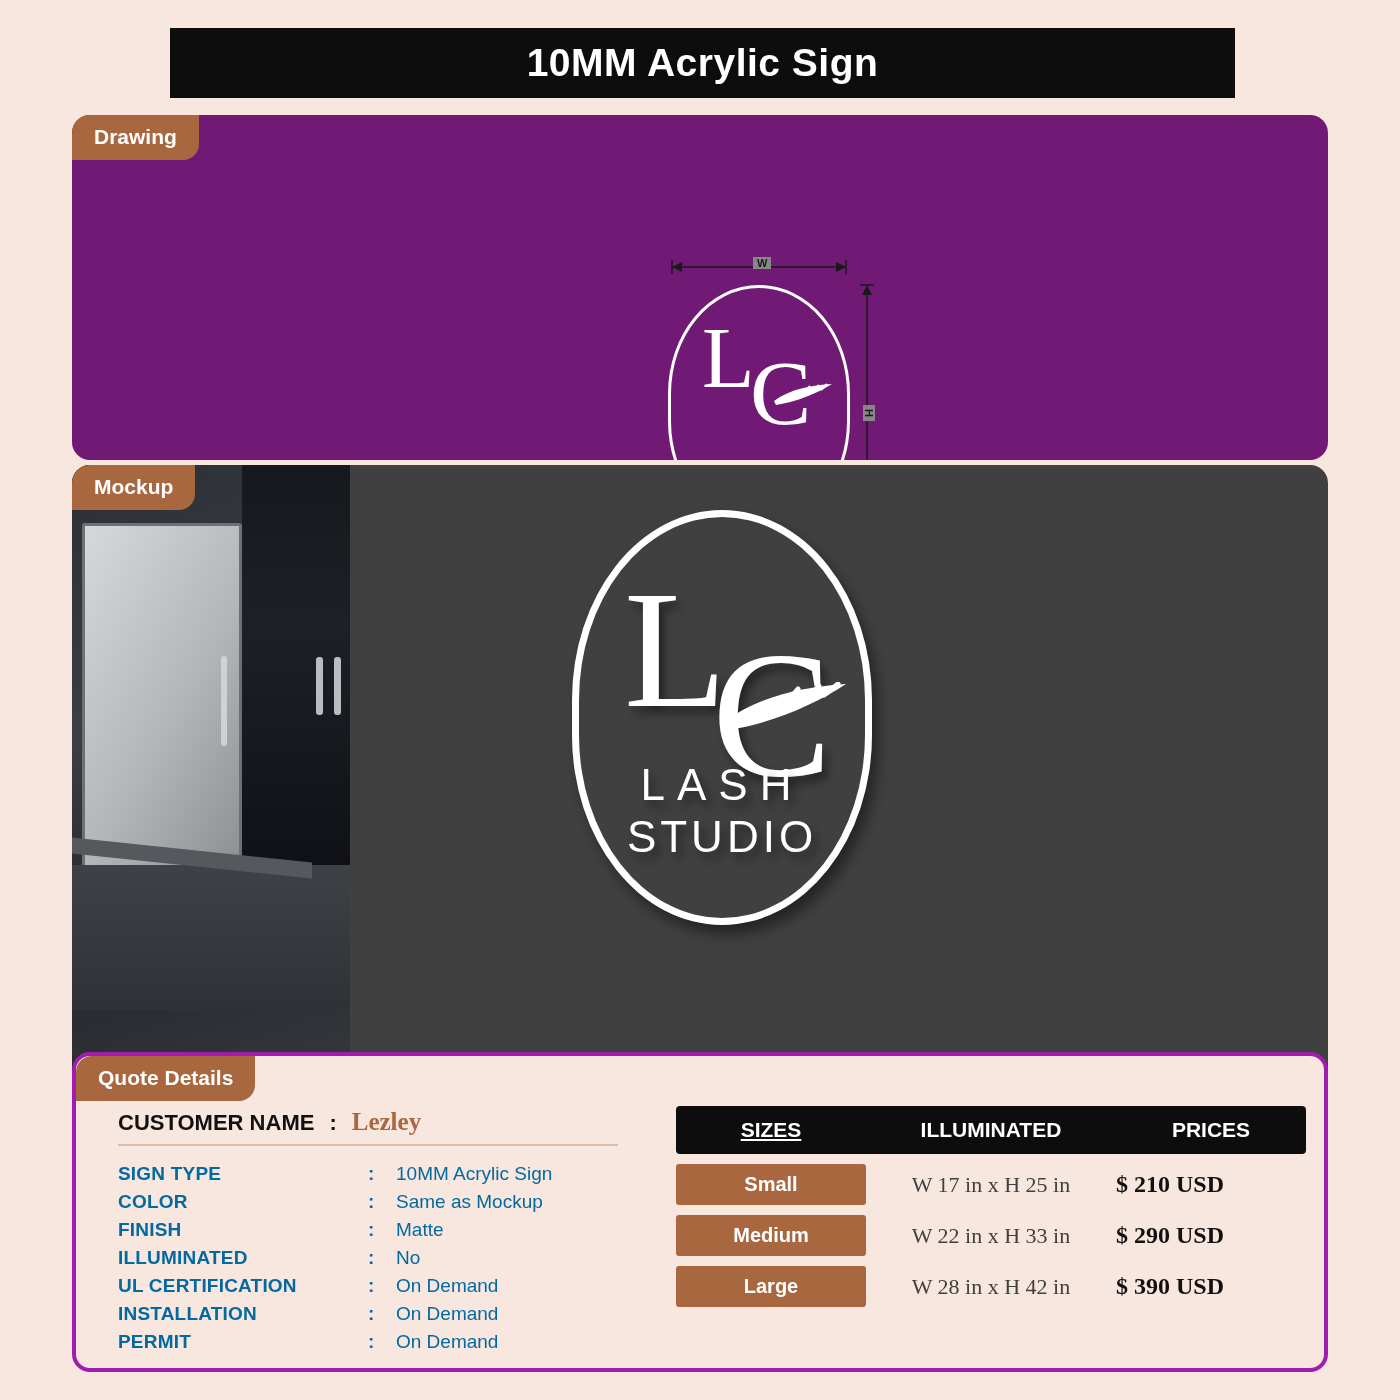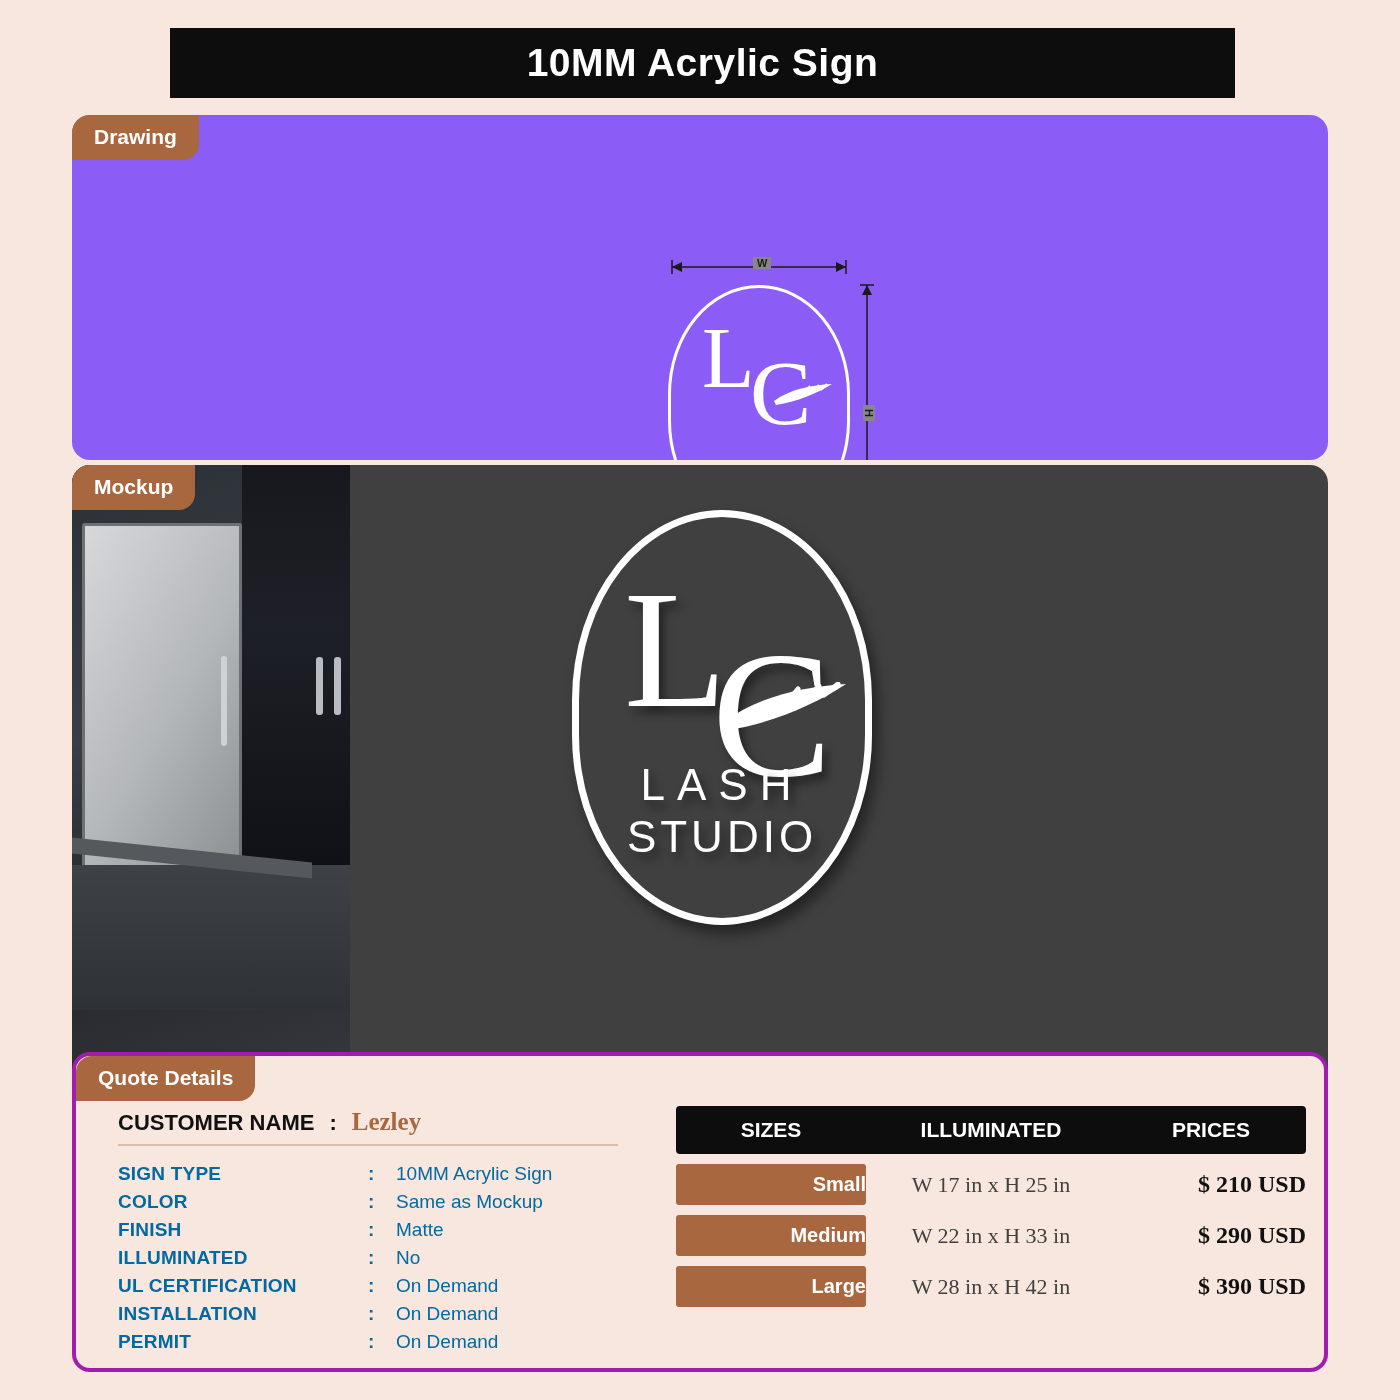--- a/index.html
+++ b/index.html
@@ -40,21 +40,21 @@
     font-weight: bold;
     padding: 10px 22px 11px 22px;
     border-top-left-radius: 16px;
     border-bottom-right-radius: 16px;
     z-index: 5;
   }
 
   
   #drawing-panel {
     left: 72px; top: 115px; width: 1256px; height: 345px;
-    background: #8b5cf6;
+    background: #701a75;
   }
   .draw-stage {
     position: absolute; left: 0; top: 0; width: 100%; height: 100%;
   }
   .logo-outline {
     position: absolute;
     left: 596px; top: 170px;
     width: 182px; height: 245px;
     border: 3px solid #ffffff;
     border-radius: 92px / 110px;
@@ -207,39 +207,39 @@
     position: absolute; left: 600px; top: 50px; width: 630px;
   }
   .price-head {
     display: flex; background: #0d0d0d; color: #fff;
     border-radius: 4px;
   }
   .price-head div {
     font-size: 21px; font-weight: bold; text-align: center;
     padding: 12px 0;
   }
-  .c-size { width: 190px; }
+  .c-size { width: 190px; text-decoration: underline; }
   .c-dim  { width: 250px; }
   .c-price{ width: 190px; }
 
   .price-row {
     display: flex; align-items: center; margin-top: 10px;
   }
   .size-cell {
     width: 190px; background: #a9673f; color: #fff;
-    font-size: 20px; font-weight: bold; text-align: right;
+    font-size: 20px; font-weight: bold; text-align: center;
     padding: 9px 0; border-radius: 3px;
   }
   .dim-cell {
     width: 250px; text-align: center; color: #404040;
     font-size: 22px;
     font-family: "Liberation Serif", serif;
   }
   .price-cell {
-    width: 190px; text-align: right; color: #111;
+    width: 190px; text-align: left; color: #111;
     font-size: 24px; font-weight: bold;
     font-family: "Liberation Serif", serif;
   }
 </style>
 </head>
 <body>
 
 <div class="page">
 
   <div class="title-bar">

